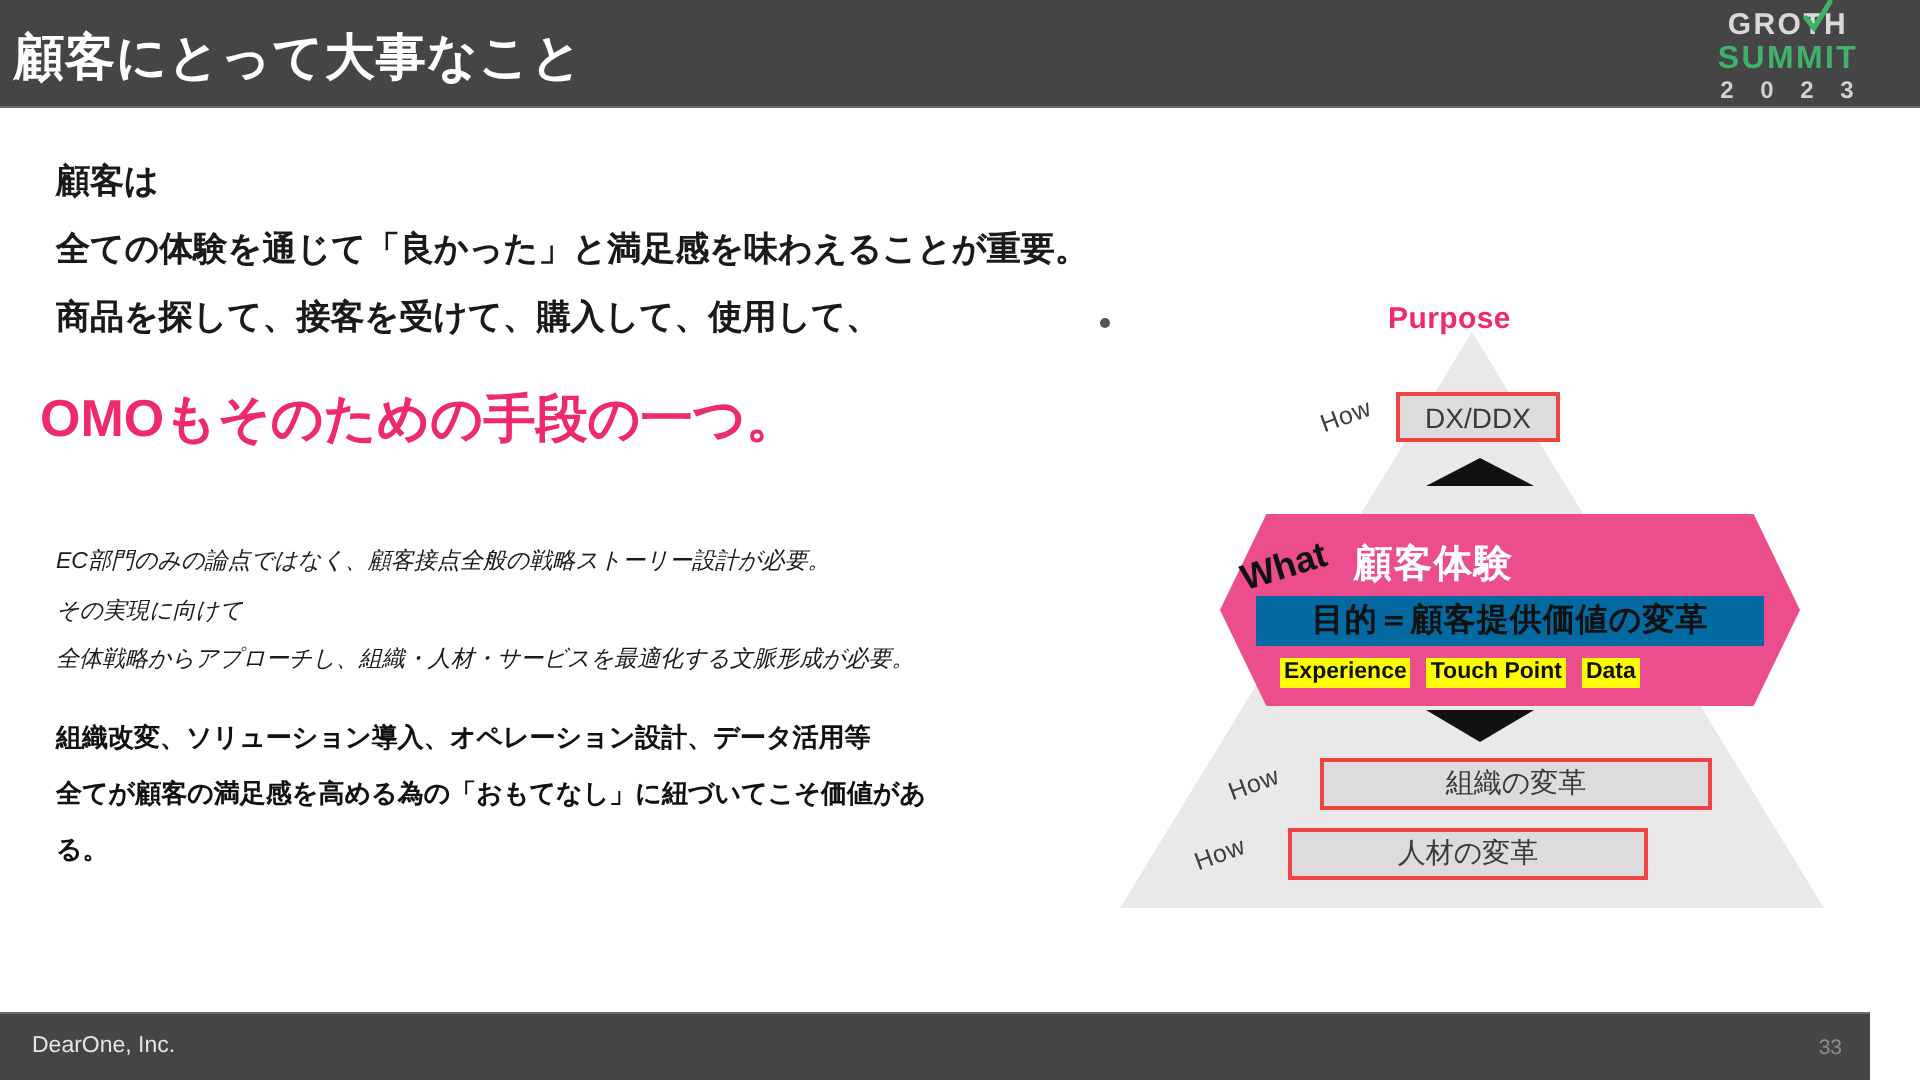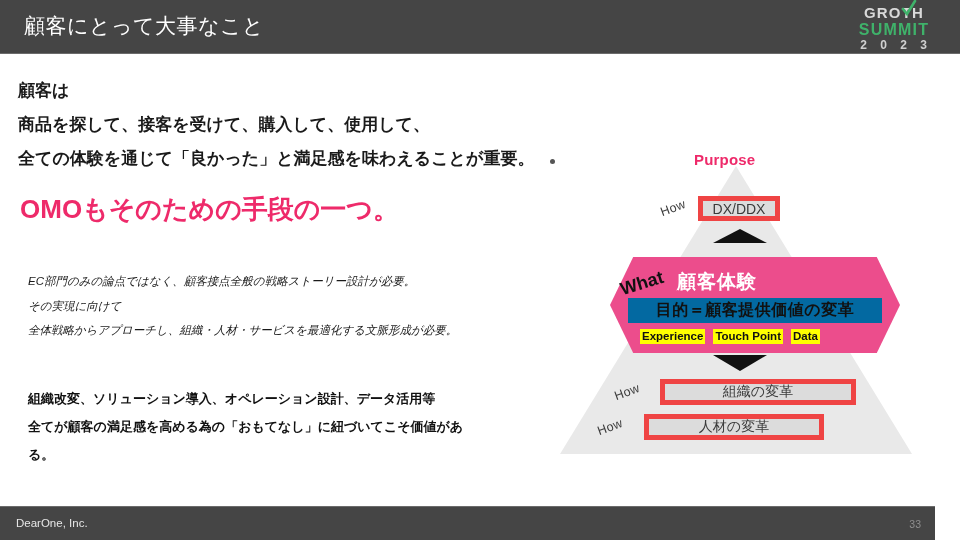--- a/index.html
+++ b/index.html
@@ -20,25 +20,25 @@
     position: absolute;
     left: 0; top: 0;
     width: 960px;
     height: 54px;
     background: #454545;
     border-bottom: 1px solid #6b6b6b;
     box-sizing: border-box;
   }
   .header-title {
     position: absolute;
-    left: 24px;
+    left: 7px;
     top: 12px;
     color: #ffffff;
-    font-size: 21px;
-    font-weight: normal;
+    font-size: 25px;
+    font-weight: bold;
     letter-spacing: 0.5px;
     white-space: nowrap;
   }
 
   
   .logo {
     position: absolute;
     right: 14px;
     top: 5px;
     width: 104px;
@@ -73,21 +73,21 @@
     font-weight: bold;
     letter-spacing: 5px;
     color: #d0d0d0;
     margin-top: 1px;
     padding-left: 4px;
   }
 
   
   .lead-block {
     position: absolute;
-    left: 18px;
+    left: 28px;
     top: 82px;
     width: 540px;
   }
   .lead-line {
     font-size: 17px;
     font-weight: bold;
     color: #1a1a1a;
     line-height: 1;
     margin-bottom: 17px;
     white-space: nowrap;
@@ -114,21 +114,21 @@
     font-size: 11.5px;
     color: #1a1a1a;
     line-height: 1;
     margin-bottom: 13px;
     white-space: nowrap;
   }
 
   .summary-block {
     position: absolute;
     left: 28px;
-    top: 392px;
+    top: 362px;
     width: 500px;
   }
   .summary-line {
     font-size: 13px;
     font-weight: bold;
     color: #111111;
     line-height: 1;
     margin-bottom: 15px;
     white-space: nowrap;
   }
@@ -185,21 +185,21 @@
     transform-origin: center center;
     letter-spacing: 0.3px;
   }
   .how-1 { left: 108px; top: 58px; }
   .how-2 { left: 62px;  top: 242px; }
   .how-3 { left: 45px;  top: 277px; }
 
   .gray-box {
     position: absolute;
     background: #dcdcdc;
-    border: 5px solid #ef4444;
+    border: 2px solid #ef4444;
     box-sizing: border-box;
     color: #3a3a3a;
     text-align: center;
     font-size: 14px;
     display: flex;
     align-items: center;
     justify-content: center;
   }
   .box-dx  { left: 146px; top: 53px;  width: 82px;  height: 25px; font-size: 14px; }
   .box-org { left: 108px; top: 236px; width: 196px; height: 26px; }
@@ -323,22 +323,22 @@
         <path d="M2 9 L6 14 L14 1" stroke="#3fb26a" stroke-width="2.6" fill="none" stroke-linecap="round"></path>
       </svg>
     </div>
     <div class="logo-line2">SUMMIT</div>
     <div class="logo-line3">2 0 2 3</div>
   </div>
 </div>
 
 <div class="lead-block">
   <div class="lead-line">顧客は</div>
+  <div class="lead-line">全ての体験を通じて「良かった」と満足感を味わえることが重要。</div>
   <div class="lead-line">商品を探して、接客を受けて、購入して、使用して、</div>
-  <div class="lead-line">全ての体験を通じて「良かった」と満足感を味わえることが重要。</div>
 </div>
 
 <div class="omo-line">OMOもそのための手段の一つ。</div>
 
 <div class="note-block">
   <div class="note-line">EC部門のみの論点ではなく、顧客接点全般の戦略ストーリー設計が必要。</div>
   <div class="note-line">その実現に向けて</div>
   <div class="note-line">全体戦略からアプローチし、組織・人材・サービスを最適化する文脈形成が必要。</div>
 </div>
 

